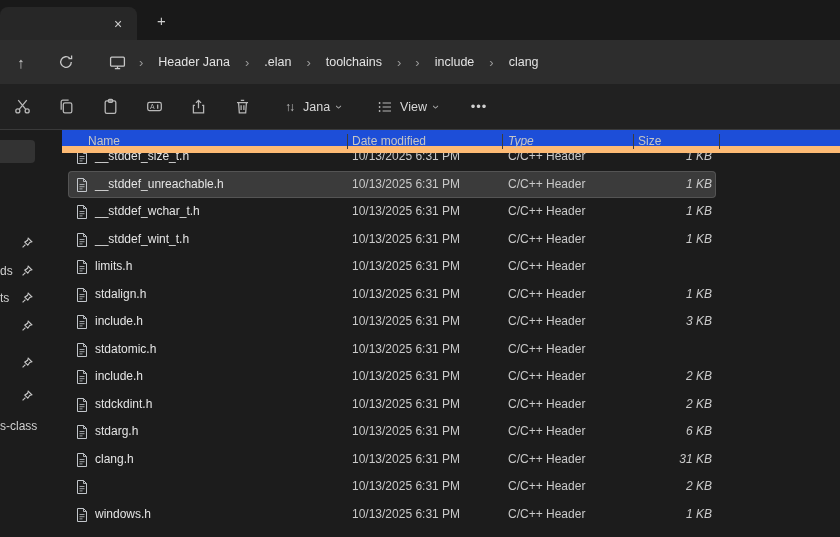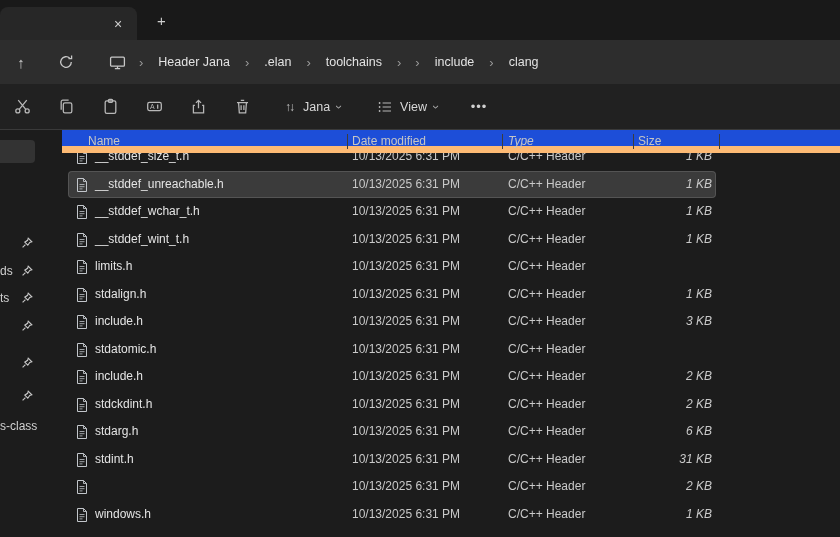--- a/index.html
+++ b/index.html
@@ -418,21 +418,21 @@
     <span class="c-size">6 KB</span>
   </div>
         <div class="row">
     <span class="file-icon">
       <svg width="14" height="16" viewBox="0 0 14 16" fill="none" stroke="#c2c6cb" stroke-width="1">
         <path d="M2.5 1.5h6L11.5 4.5v10h-9z"></path>
         <path d="M8.5 1.5v3h3" stroke-width="0.9"></path>
         <path d="M4.5 7.5h5M4.5 9.7h5M4.5 11.9h3" stroke-width="0.8"></path>
       </svg>
     </span>
-    <span class="c-name">stdint.h</span>
+    <span class="c-name">clang.h</span>
     <span class="c-date">10/13/2025 6:31 PM</span>
     <span class="c-type">C/C++ Header</span>
     <span class="c-size">31 KB</span>
   </div>
         <div class="row">
     <span class="file-icon">
       <svg width="14" height="16" viewBox="0 0 14 16" fill="none" stroke="#c2c6cb" stroke-width="1">
         <path d="M2.5 1.5h6L11.5 4.5v10h-9z"></path>
         <path d="M8.5 1.5v3h3" stroke-width="0.9"></path>
         <path d="M4.5 7.5h5M4.5 9.7h5M4.5 11.9h3" stroke-width="0.8"></path>

